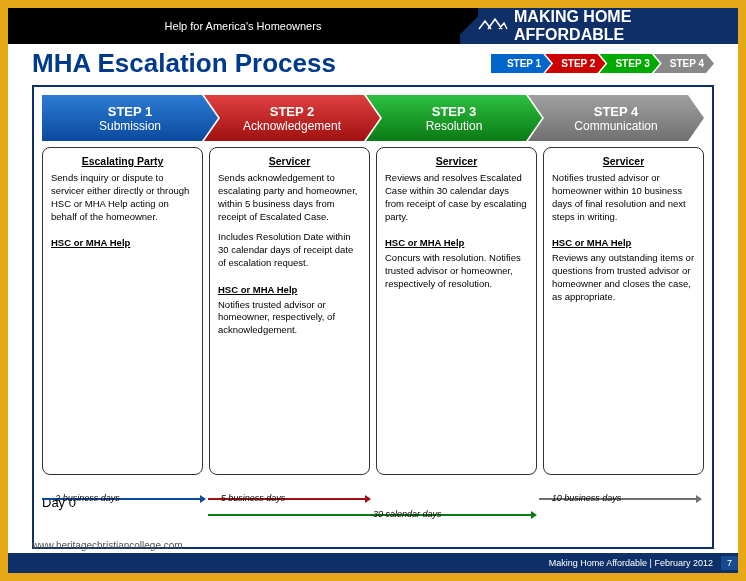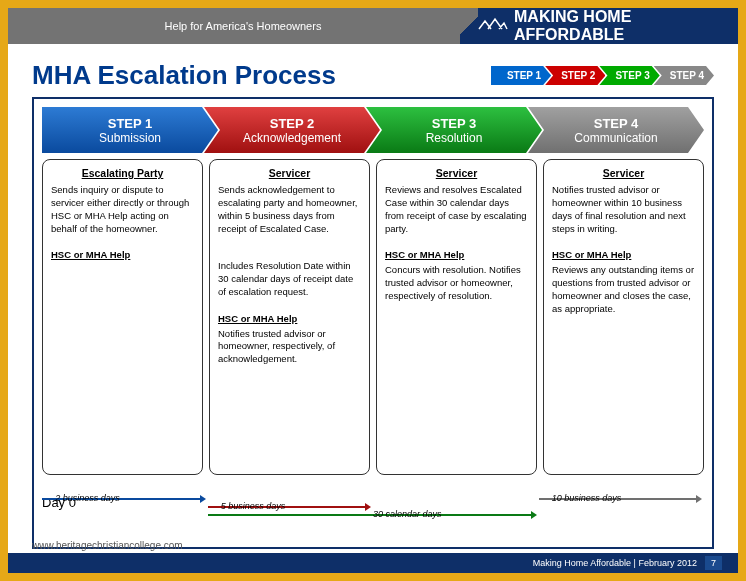--- a/index.html
+++ b/index.html
@@ -1,24 +1,24 @@
 <!DOCTYPE html>
 <html><head>
 <meta charset="utf-8">
 <style>
 *{margin:0;padding:0;box-sizing:border-box}
 body{background:#ccc;font-family:Arial,sans-serif;display:flex;justify-content:center;align-items:center;min-height:100vh}
 .frame{width:746px;height:581px;background:#e6a817;padding:8px}
 .slide{width:100%;height:100%;background:#fff;display:flex;flex-direction:column;position:relative}
 .header-bar{height:36px;display:flex}
-.header-left{background:#737373;color:#fff;flex:1;display:flex;align-items:center;justify-content:center;font-size:11px}
+.header-left{background:#000000;color:#fff;flex:1;display:flex;align-items:center;justify-content:center;font-size:11px}
 .header-right{background:#0e2f68;width:260px;color:#fff;display:flex;align-items:center;justify-content:center;font-size:16px;font-weight:bold;position:relative}
 .header-right::before{content:"";position:absolute;left:-18px;top:0;bottom:0;width:18px;background:linear-gradient(135deg,transparent 50%,#0e2f68 50%)}
 .roof-icon{display:inline-block;margin-right:6px}
-.title-row{display:flex;align-items:center;justify-content:space-between;padding:16px 24px 6px}
+.title-row{display:flex;align-items:center;justify-content:space-between;padding:4px 24px 6px}
 .title{color:#003a8c;font-size:26px;font-weight:bold}
 .mini-chevrons{display:flex;gap:-4px}
 .mini-chev{color:#fff;font-size:10px;font-weight:bold;padding:4px 10px 4px 16px;position:relative;clip-path:polygon(0 0,calc(100% - 8px) 0,100% 50%,calc(100% - 8px) 100%,0 100%,8px 50%);margin-left:-6px}
 .mini-chev:first-child{clip-path:polygon(0 0,calc(100% - 8px) 0,100% 50%,calc(100% - 8px) 100%,0 100%);margin-left:0}
 .mc1{background:#0066cc}.mc2{background:#cc0000}.mc3{background:#00aa00}.mc4{background:#888}
 .content{flex:1;padding:0 24px 4px;display:flex;flex-direction:column}
 .process-box{border:2px solid #0e2f68;flex:1;display:flex;flex-direction:column;padding:8px}
 .chevron-row{display:flex;height:46px}
 .chev{flex:1;color:#fff;display:flex;flex-direction:column;align-items:center;justify-content:center;font-size:12px;position:relative;clip-path:polygon(0 0,calc(100% - 16px) 0,100% 50%,calc(100% - 16px) 100%,0 100%,16px 50%);margin-left:-14px}
 .chev:first-child{clip-path:polygon(0 0,calc(100% - 16px) 0,100% 50%,calc(100% - 16px) 100%,0 100%);margin-left:0}
@@ -28,21 +28,21 @@
 .col{flex:1;border:1px solid #333;border-radius:8px;padding:6px 8px;font-size:9.5px;line-height:1.35;display:flex;flex-direction:column}
 .col h4{font-size:10.5px;text-decoration:underline;text-align:center;margin-bottom:4px}
 .col .subhead{font-weight:bold;text-decoration:underline;margin-top:12px}
 .col p{margin-bottom:2px}
 .timeline{margin-top:4px;font-size:9px;font-style:italic;position:relative;height:60px}
 .tl-row{display:flex;align-items:center;height:16px;position:relative}
 .tl-label{position:absolute}
 .tl-arrow{height:2px;position:absolute}
 .tl-arrow::after{content:"";position:absolute;right:-5px;top:-3px;border-left:6px solid;border-top:4px solid transparent;border-bottom:4px solid transparent;border-left-color:inherit}
 .day0{font-style:normal;font-size:13px;position:absolute;left:0;top:16px}
-.footer-bar{height:20px;background:#0e2f68;color:#fff;font-size:9px;display:flex;align-items:center;justify-content:flex-end;padding:0 16px;gap:8px}
+.footer-bar{height:20px;background:#0e2f68;color:#fff;font-size:9px;display:flex;align-items:center;justify-content:flex-end;padding:0 0;gap:8px}
 .page-num{background:#1a4a8e;padding:2px 6px}
 .watermark{position:absolute;bottom:22px;left:24px;font-size:10px;color:#555}
 </style>
 </head>
 <body>
 
 <div class="frame">
 <div class="slide">
 
 <div class="header-bar">
@@ -91,21 +91,21 @@
 
 <div class="columns">
   <div class="col">
     <h4>Escalating Party</h4>
     <p>Sends inquiry or dispute to servicer either directly or through HSC or MHA Help acting on behalf of the homeowner.</p>
     <p class="subhead">HSC or MHA Help</p>
   </div>
   <div class="col">
     <h4>Servicer</h4>
     <p>Sends acknowledgement to escalating party and homeowner, within 5 business days from receipt of Escalated Case.</p>
-    <p style="margin-top:23px">Includes Resolution Date within 30 calendar days of receipt date of escalation request.</p>
+    <p style="margin-top:6px">Includes Resolution Date within 30 calendar days of receipt date of escalation request.</p>
     <p class="subhead">HSC or MHA Help</p>
     <p>Notifies trusted advisor or homeowner, respectively, of acknowledgement.</p>
   </div>
   <div class="col">
     <h4>Servicer</h4>
     <p>Reviews and resolves Escalated Case within 30 calendar days from receipt of case by escalating party.</p>
     <p class="subhead">HSC or MHA Help</p>
     <p>Concurs with resolution. Notifies trusted advisor or homeowner, respectively of resolution.</p>
   </div>
   <div class="col">
@@ -115,21 +115,21 @@
     <p>Reviews any outstanding items or questions from trusted advisor or homeowner and closes the case, as appropriate.</p>
   </div>
 </div>
 
 <div class="timeline">
   <span class="day0">Day 0</span>
   <div class="tl-row" style="top:12px;position:absolute;width:100%">
     <div class="tl-arrow" style="background:#0a4a9e;left:0;width:24%;color:#0a4a9e"></div>
     <span class="tl-label" style="left:2%;top:2px">2 business days</span>
   </div>
-  <div class="tl-row" style="top:20px;position:absolute;width:100%">
+  <div class="tl-row" style="top:12px;position:absolute;width:100%">
     <div class="tl-arrow" style="background:#a01010;left:25%;width:24%;color:#a01010"></div>
     <span class="tl-label" style="left:27%;top:2px">5 business days</span>
   </div>
   <div class="tl-row" style="top:28px;position:absolute;width:100%">
     <div class="tl-arrow" style="background:#0a7a15;left:25%;width:49%;color:#0a7a15"></div>
     <span class="tl-label" style="left:50%;top:2px">30 calendar days</span>
   </div>
   <div class="tl-row" style="top:12px;position:absolute;width:100%">
     <div class="tl-arrow" style="background:#707070;left:75%;width:24%;color:#707070"></div>
     <span class="tl-label" style="left:77%;top:2px">10 business days</span>

